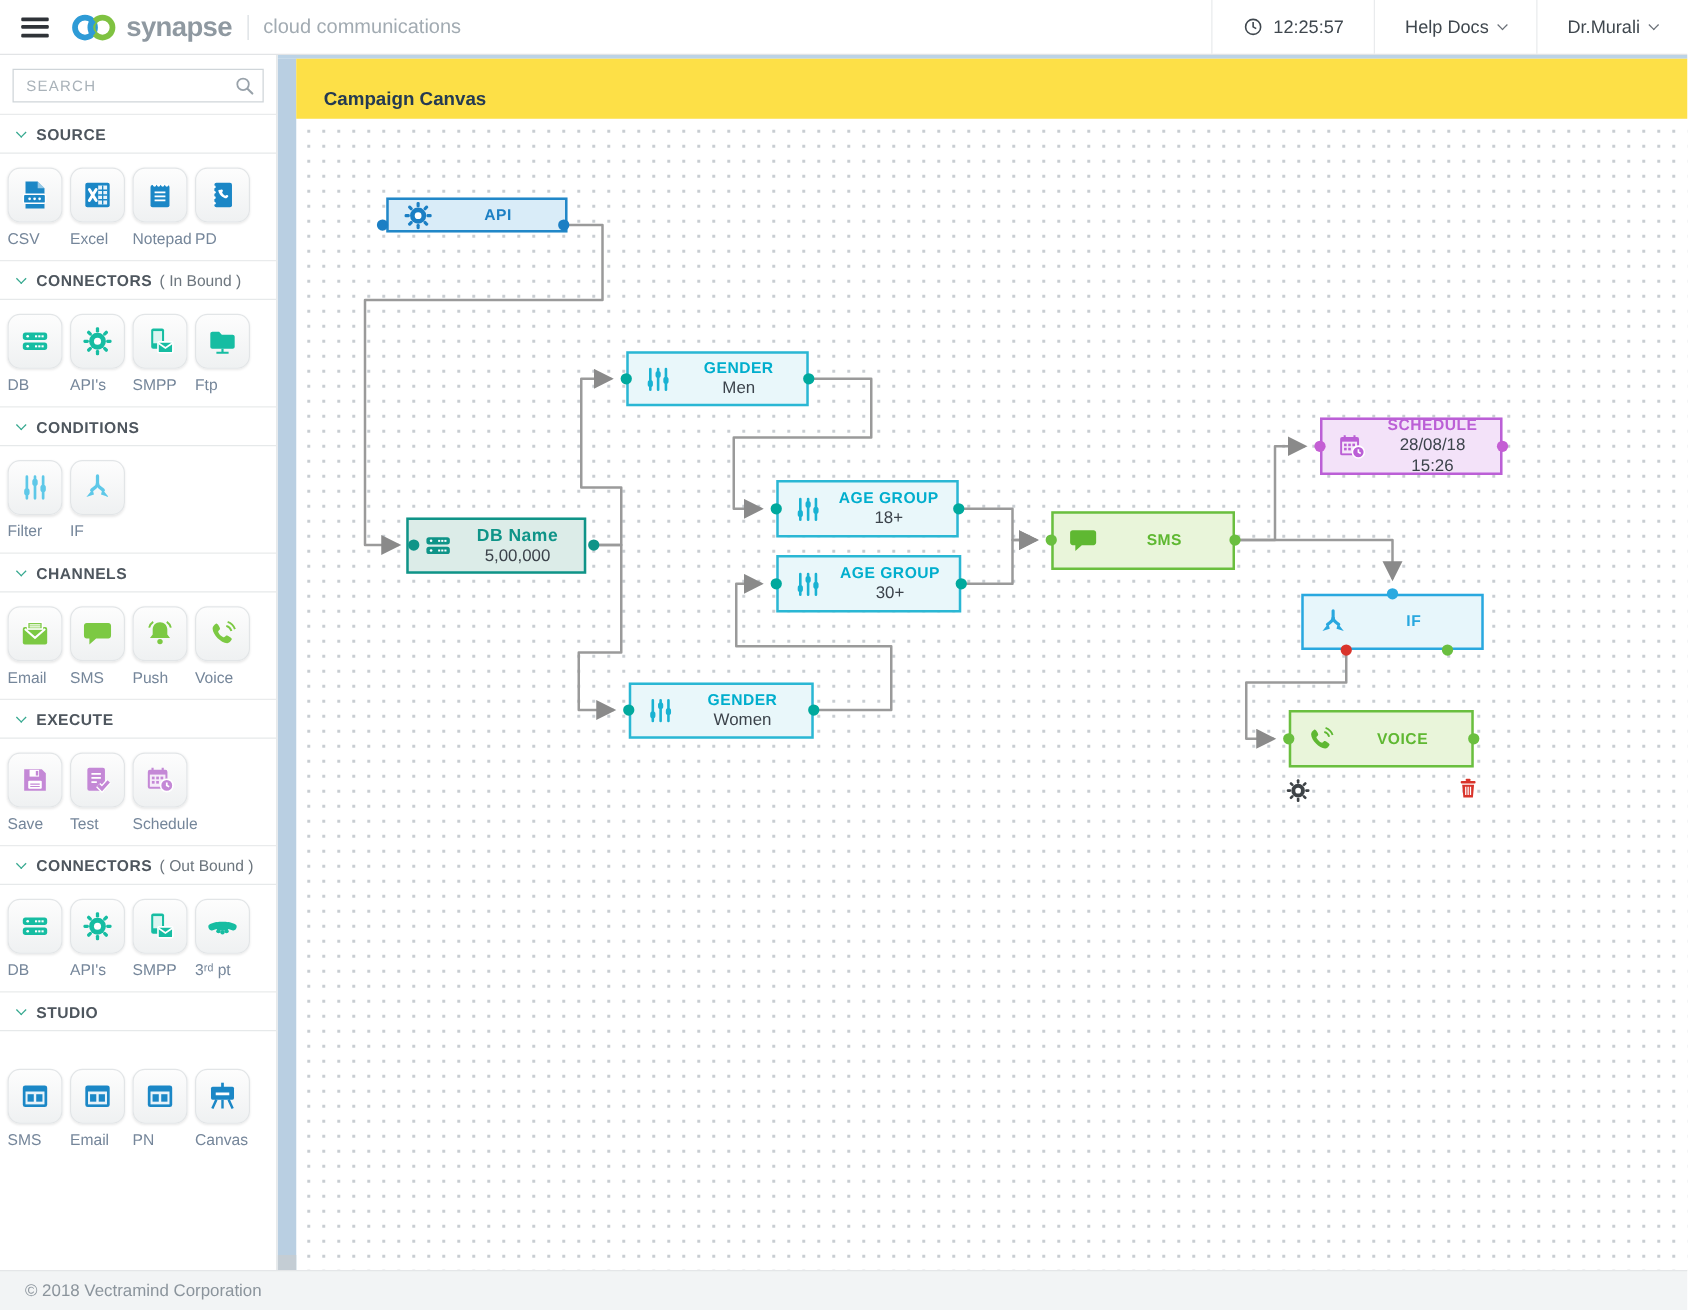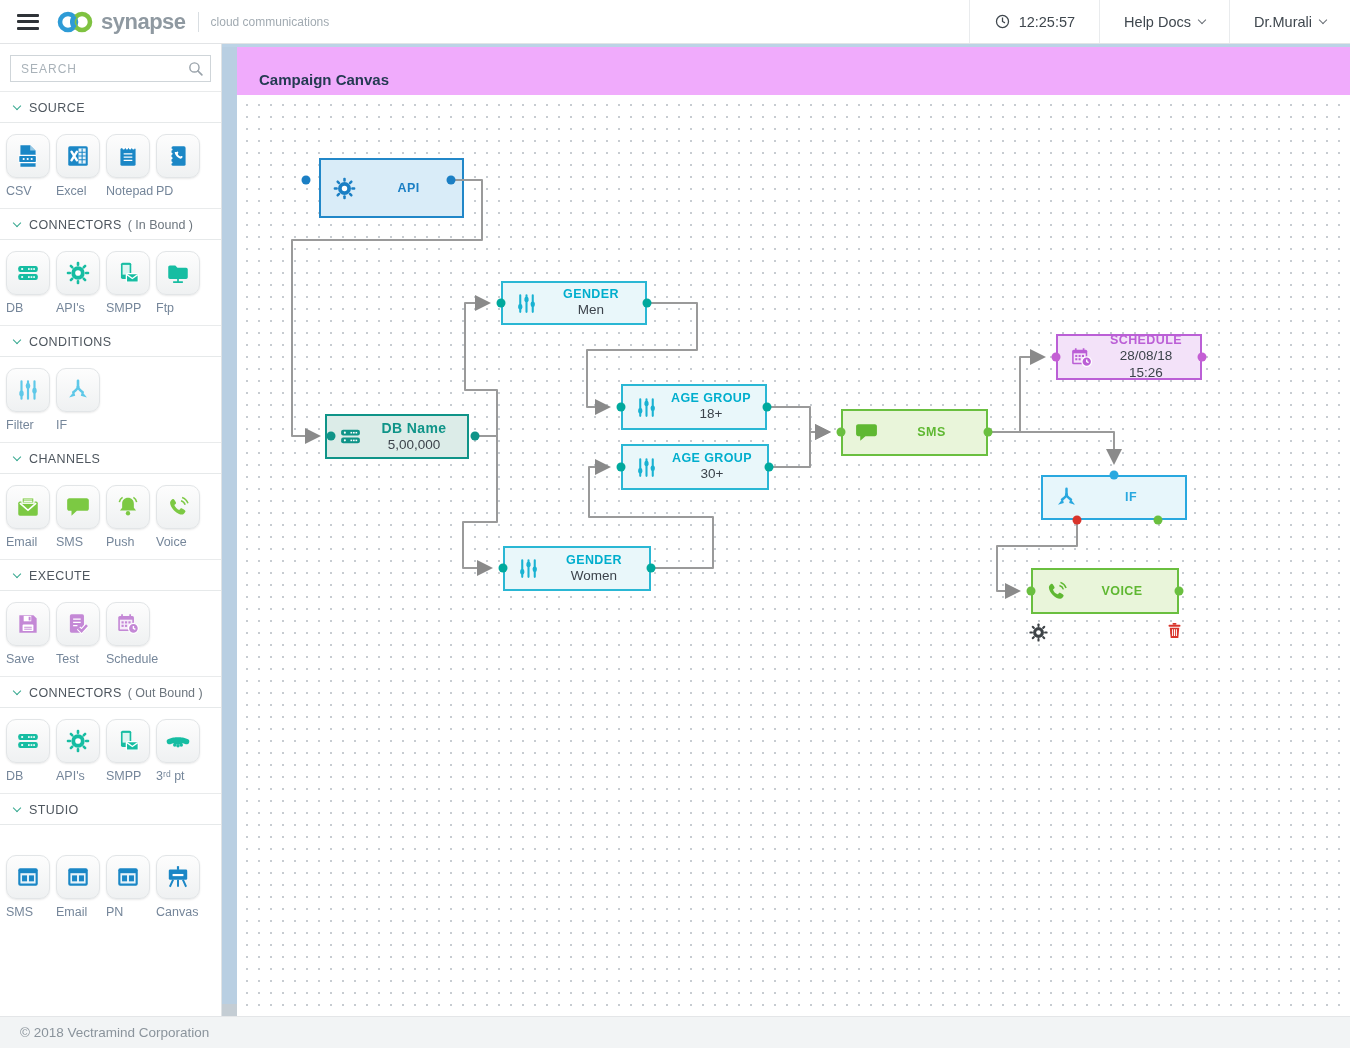--- a/index.html
+++ b/index.html
@@ -9,60 +9,60 @@
 .app{position:relative;width:1350px;height:1048px}
 
 
 .topbar{position:absolute;top:0;left:0;right:0;height:44px;background:#fff;
  border-bottom:1px solid #e2e4e6;display:flex;align-items:center;z-index:6}
 .burger{width:22px;margin-left:17px;cursor:pointer}
 .burger span{display:block;height:3px;background:#2f3338;margin:3.5px 0;border-radius:1px}
 .brand{display:flex;align-items:center;margin-left:16px}
 .brand-name{font-size:22px;font-weight:bold;color:#8f99a1;letter-spacing:-.5px;margin-left:6px}
 .brand-sep{width:1px;height:20px;background:#d9dee2;margin:0 12px}
-.tagline{font-size:12px;color:#a2abb2}
+.tagline{font-size:16px;color:#a2abb2}
 .tb-right{margin-left:auto;display:flex;height:100%}
 .tb-item{display:flex;align-items:center;gap:8px;padding:0 24px;border-left:1px solid #e9ebed;
  font-size:14.5px;color:#3f474e;cursor:pointer}
 .tb-item svg{width:17px;height:17px;color:#3f474e}
 .chev{display:inline-block;width:6px;height:6px;border-right:1.6px solid #6a7077;
  border-bottom:1.6px solid #6a7077;transform:rotate(45deg);margin-top:-3px}
 
 
 .sidebar{position:absolute;top:44px;left:0;width:222px;bottom:32px;background:#fff;
  border-right:1px solid #e0e3e5;overflow:hidden;z-index:5}
 .search-wrap{margin:11px 10px 9px;position:relative}
 .search-input{width:100%;height:27px;border:1px solid #cfd5d9;background:#fff;
  padding:0 30px 0 10px;font-size:12px;letter-spacing:1px;color:#555;font-family:Liberation Sans, sans-serif}
 .search-input::placeholder{color:#a9b2b9}
 .search-icon{position:absolute;right:7px;top:5px;width:17px;height:17px;color:#99a2aa}
 .section{border-top:1px solid #e9ebec}
 .sec-head{display:flex;align-items:center;gap:9px;padding:9px 14px 7px;border-bottom:1px solid #e6e9ea}
 .sec-chev{display:inline-block;width:6px;height:6px;border-right:1.8px solid #35a88f;
  border-bottom:1.8px solid #35a88f;transform:rotate(45deg);margin-top:-4px}
-.sec-title{font-size:12.5px;font-weight:normal;color:#4e565e;letter-spacing:.4px}
+.sec-title{font-size:12.5px;font-weight:bold;color:#4e565e;letter-spacing:.4px}
 .sec-suffix{font-size:12.5px;color:#6d767e;margin-left:-3px}
 .tiles{display:flex;padding:11px 6px 10px}
 .tile-wrap{width:50px;display:flex;flex-direction:column;align-items:flex-start;cursor:pointer}
 .tile{width:44px;height:44px;border-radius:10px;background:linear-gradient(180deg,#fdfdfd,#eff1f2);
  border:1px solid #e2e5e7;box-shadow:0 1px 2px rgba(0,0,0,.09);
  display:flex;align-items:center;justify-content:center}
 .tile svg{width:26px;height:26px}
 .tile-label{margin-top:6px;font-size:12.5px;color:#75869a}
 .studio-gap .tiles{padding-top:30px}
 .c-blue{color:#1b87c6}.c-teal{color:#16bda2}.c-lblue{color:#5ec8e8}
 .c-green{color:#7cc943}.c-purple{color:#c488d6}
 
 
 .main{position:absolute;left:222px;top:44px;right:0;bottom:32px;background:#fff;
  border-top:3px solid #bcd3e6}
 .vstrip{position:absolute;left:0;top:0;width:15px;bottom:0;background:#b9cfe2}
 .vstrip-thumb{position:absolute;left:0;bottom:0;width:15px;height:12px;background:#c4cdd4}
 .canvas-col{position:absolute;left:15px;right:0;top:0;bottom:0}
-.canvas-head{height:48px;background:#f0abfc;display:flex;align-items:center;padding:16px 26px 0 22px}
+.canvas-head{height:48px;background:#fde047;display:flex;align-items:center;padding:16px 26px 0 22px}
 .canvas-title{font-size:15px;font-weight:bold;color:#243a52}
 .toolbar{margin-left:auto;display:flex;align-items:center}
 .tool-btn{display:flex;align-items:center;gap:8px;font-size:14px;color:#454c52;
  margin-left:28px;cursor:pointer}
 .tool-btn svg{width:19px;height:19px;color:#1b7fc4}
 .slider{width:95px;height:4px;background:#55595d;border-radius:2px;position:relative;margin-left:12px}
 .slider-handle{position:absolute;left:7px;top:-5px;width:13px;height:14px;background:#1b7fc4;cursor:pointer}
 .export{display:flex;align-items:center;gap:7px;font-size:14px;color:#454c52;
  margin-left:46px;cursor:pointer}
 .caret-down{width:0;height:0;border-left:5px solid transparent;border-right:5px solid transparent;
@@ -613,21 +613,21 @@
         <div class="vstrip-thumb"></div>
       </div>
     <div class="canvas-col">
 
       <div class="canvas-head">
         <span class="canvas-title">Campaign Canvas</span>
       </div>
 
       <div class="canvas">
 
-        <div class="node n-blue" style="left:82px;top:63px;width:145px;height:60px">
+        <div class="node n-blue" style="left:72px;top:63px;width:145px;height:28px">
           <span class="nicon">
               <svg>
                 <use href="#i-gear"></use>
               </svg>
             </span>
           <span class="ntxt">
               <span class="ntitle">API</span>
             </span>
         </div>
 

